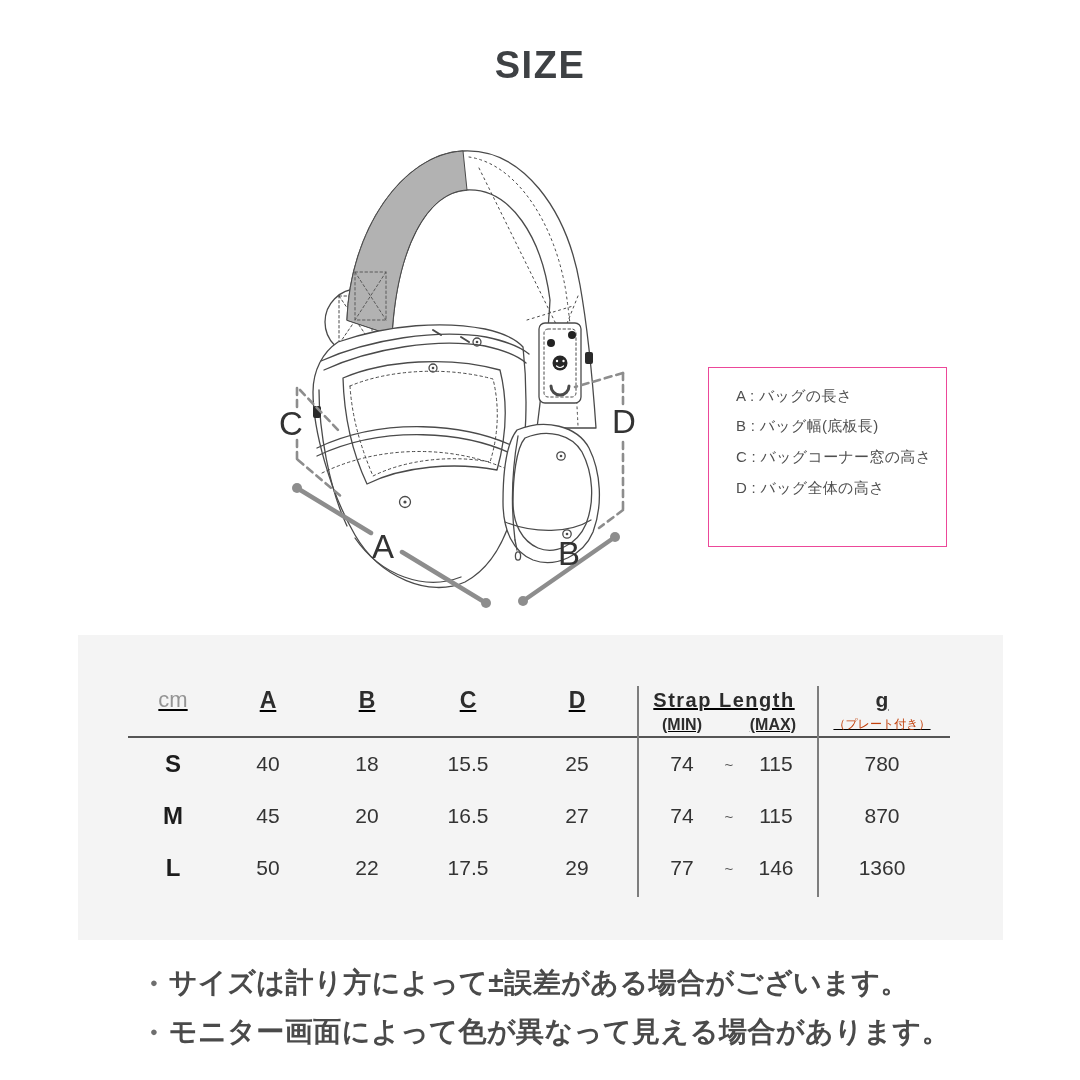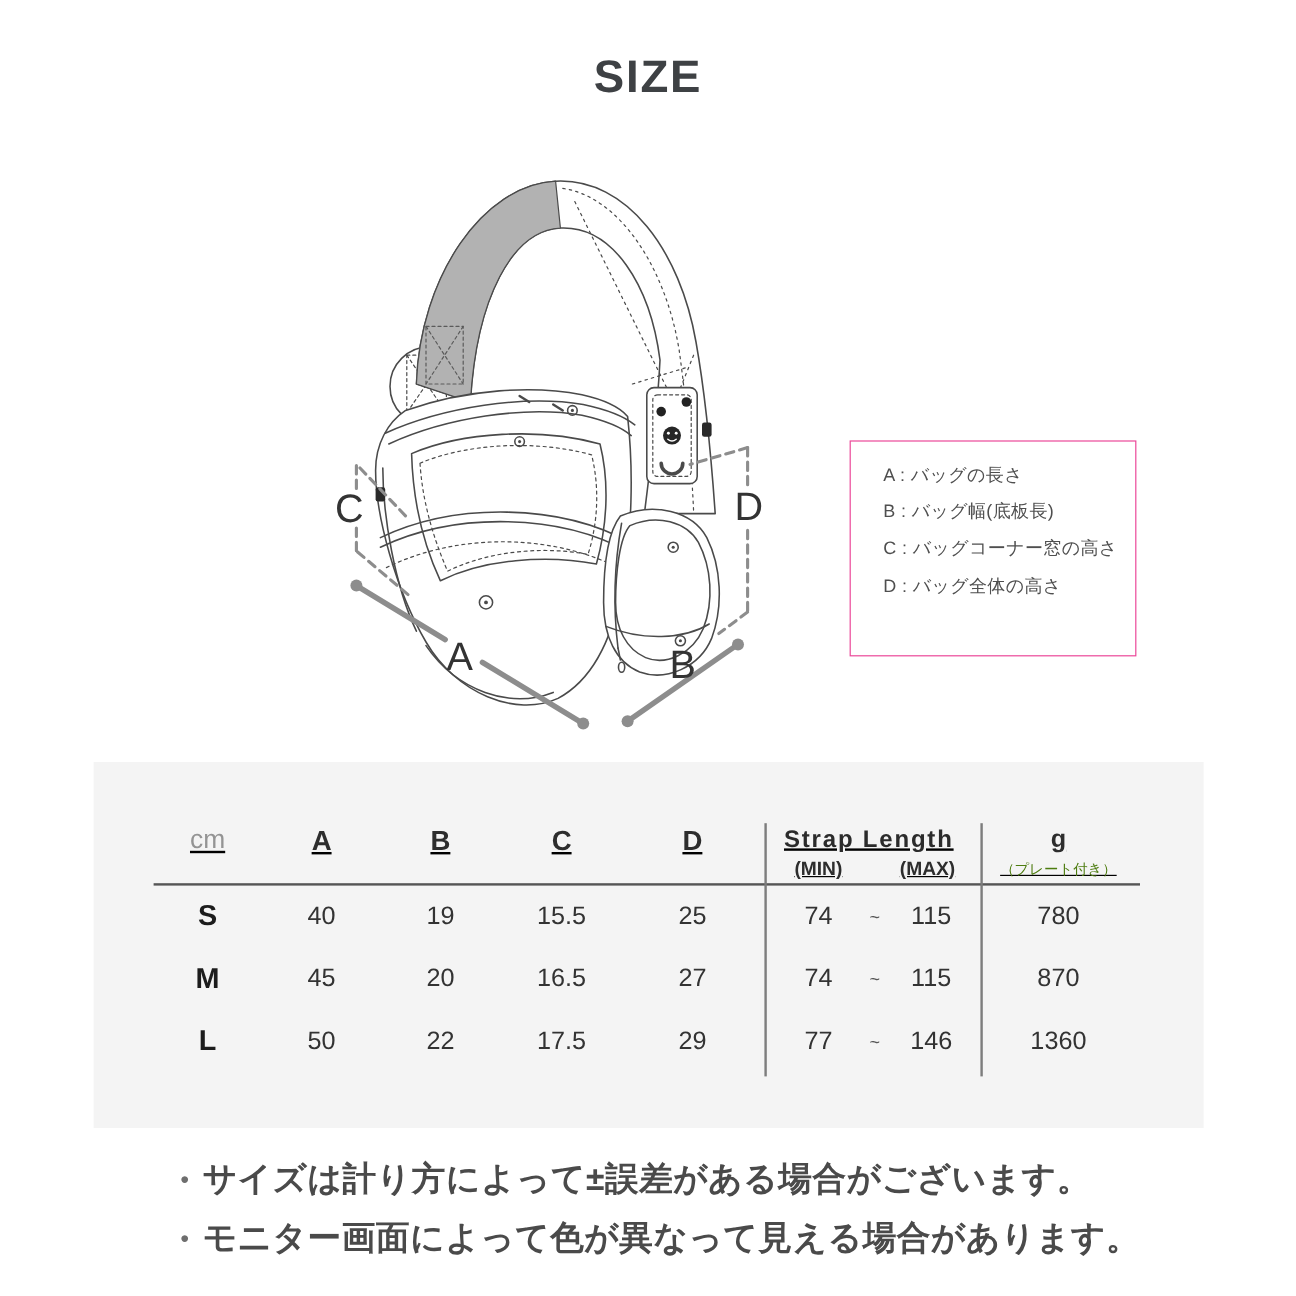--- a/index.html
+++ b/index.html
@@ -24,21 +24,21 @@
 
   .grid7 { display:grid; grid-template-columns:90px 100px 98px 104px 114px 180px 136px; }
   .thead { margin-left:50px; width:822px; height:103px; border-bottom:2px solid #555555; }
   .th { padding-top:52px; text-align:center;text-decoration:underline; }
   .th-main { display:block; height:26px; line-height:26px; font-size:23px; font-weight:600; color:#2d2d2d; }
   .th-cm .th-main { font-size:22px; font-weight:400; color:#949494; }
   .strap-title { font-size:20px; font-weight:700; letter-spacing:1.5px; color:#2b2b2b; }
   .strap-sub { display:flex; justify-content:space-between; padding:0 18px 0 28px; margin-top:3px;
                font-size:16px; font-weight:700; color:#2d2d2d; }
   .g-title { font-size:21px; }
-  .th-note { display:block; margin-top:3px; font-size:12px; color:#4d7c0f; text-align:center; }
+  .th-note { display:block; margin-top:3px; font-size:12px; color:#c2410c; text-align:center; }
 
   .trow { margin-left:50px; width:822px; height:52px; align-items:center; }
   .trow:first-of-type { margin-top:9px; }
   .td { text-align:center; font-size:21px; color:#333333; }
   .td-size { font-size:24px; font-weight:700; color:#1c1c1c; }
   .td-strap { display:flex; justify-content:space-between; align-items:center; padding:0 18px 0 28px; }
   .td-strap .minv, .td-strap .maxv { width:40px; text-align:center; }
   .td-strap .tilde { font-size:15px; color:#555555; }
 
   .notes { position:absolute; left:150px; top:958px; }
@@ -203,21 +203,21 @@
       </div>
       <div class="th">
         <span class="th-main g-title">g</span>
         <span class="th-note">（プレート付き）</span>
       </div>
     </div>
 
     <div class="trow grid7">
       <div class="td td-size">S</div>
       <div class="td">40</div>
-      <div class="td">19</div>
+      <div class="td">18</div>
       <div class="td">15.5</div>
       <div class="td">25</div>
       <div class="td td-strap">
         <span class="minv">74</span>
         <span class="tilde">~</span>
         <span class="maxv">115</span>
       </div>
       <div class="td">780</div>
     </div>
 

